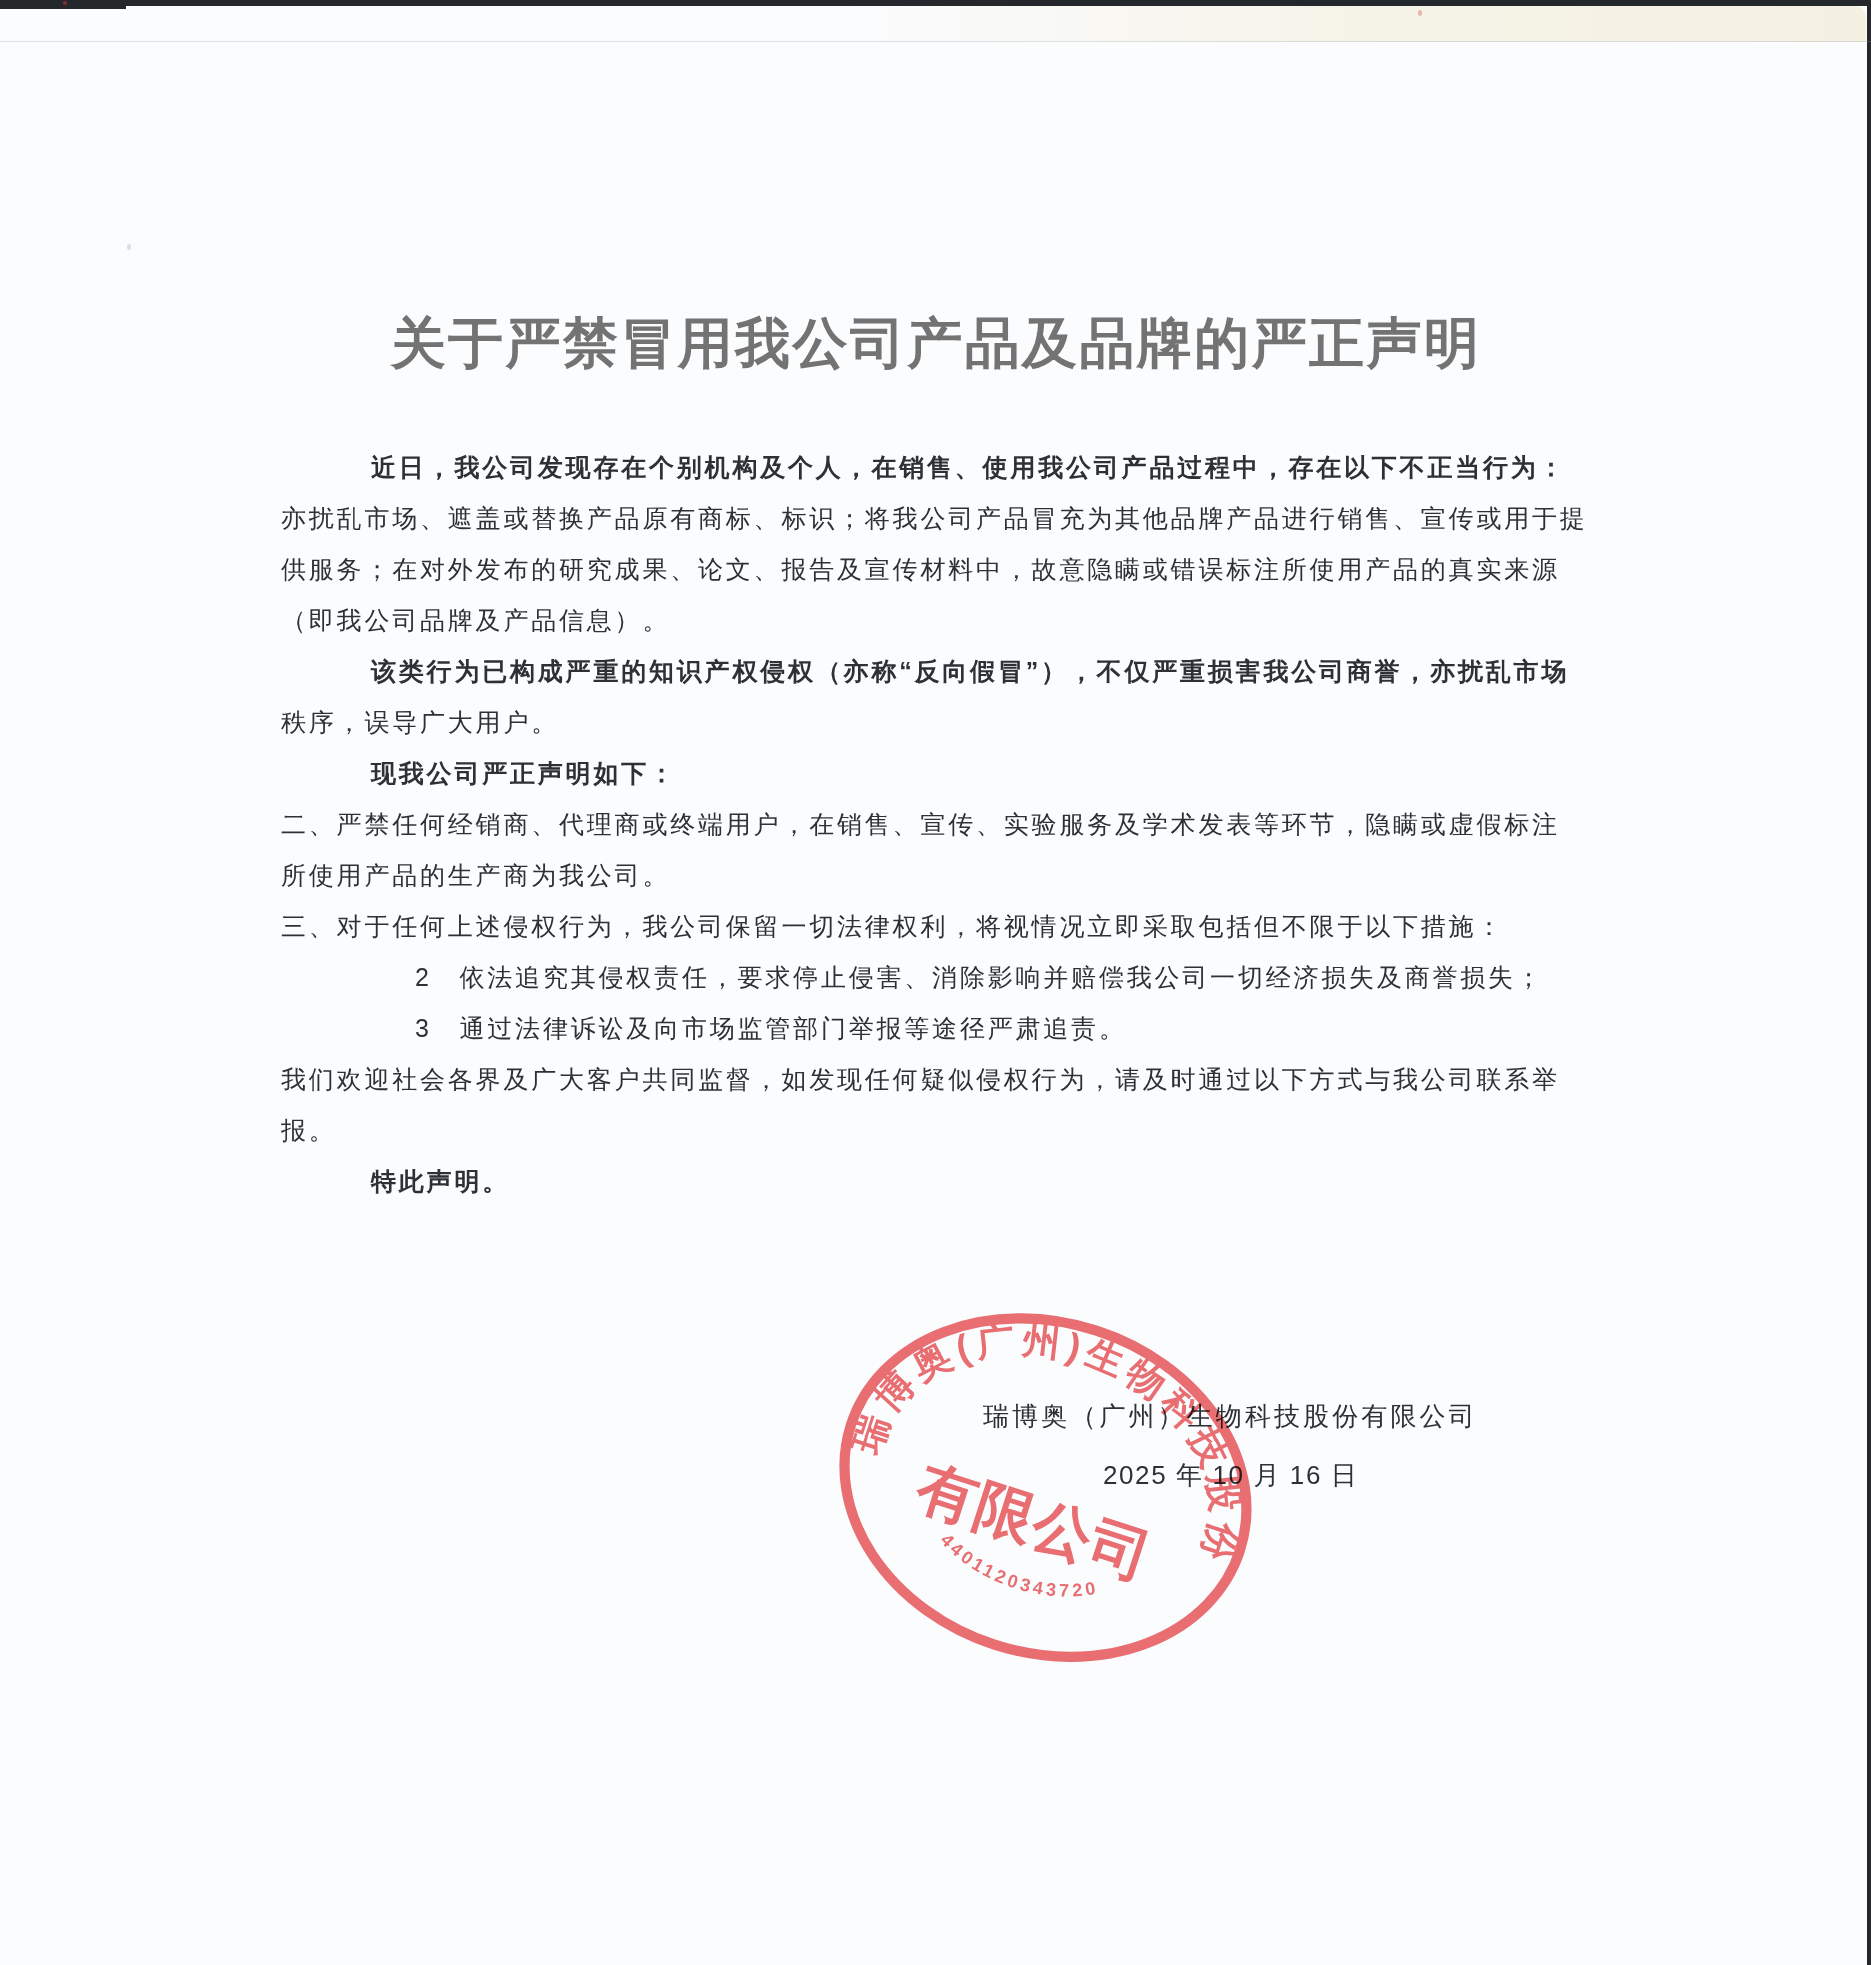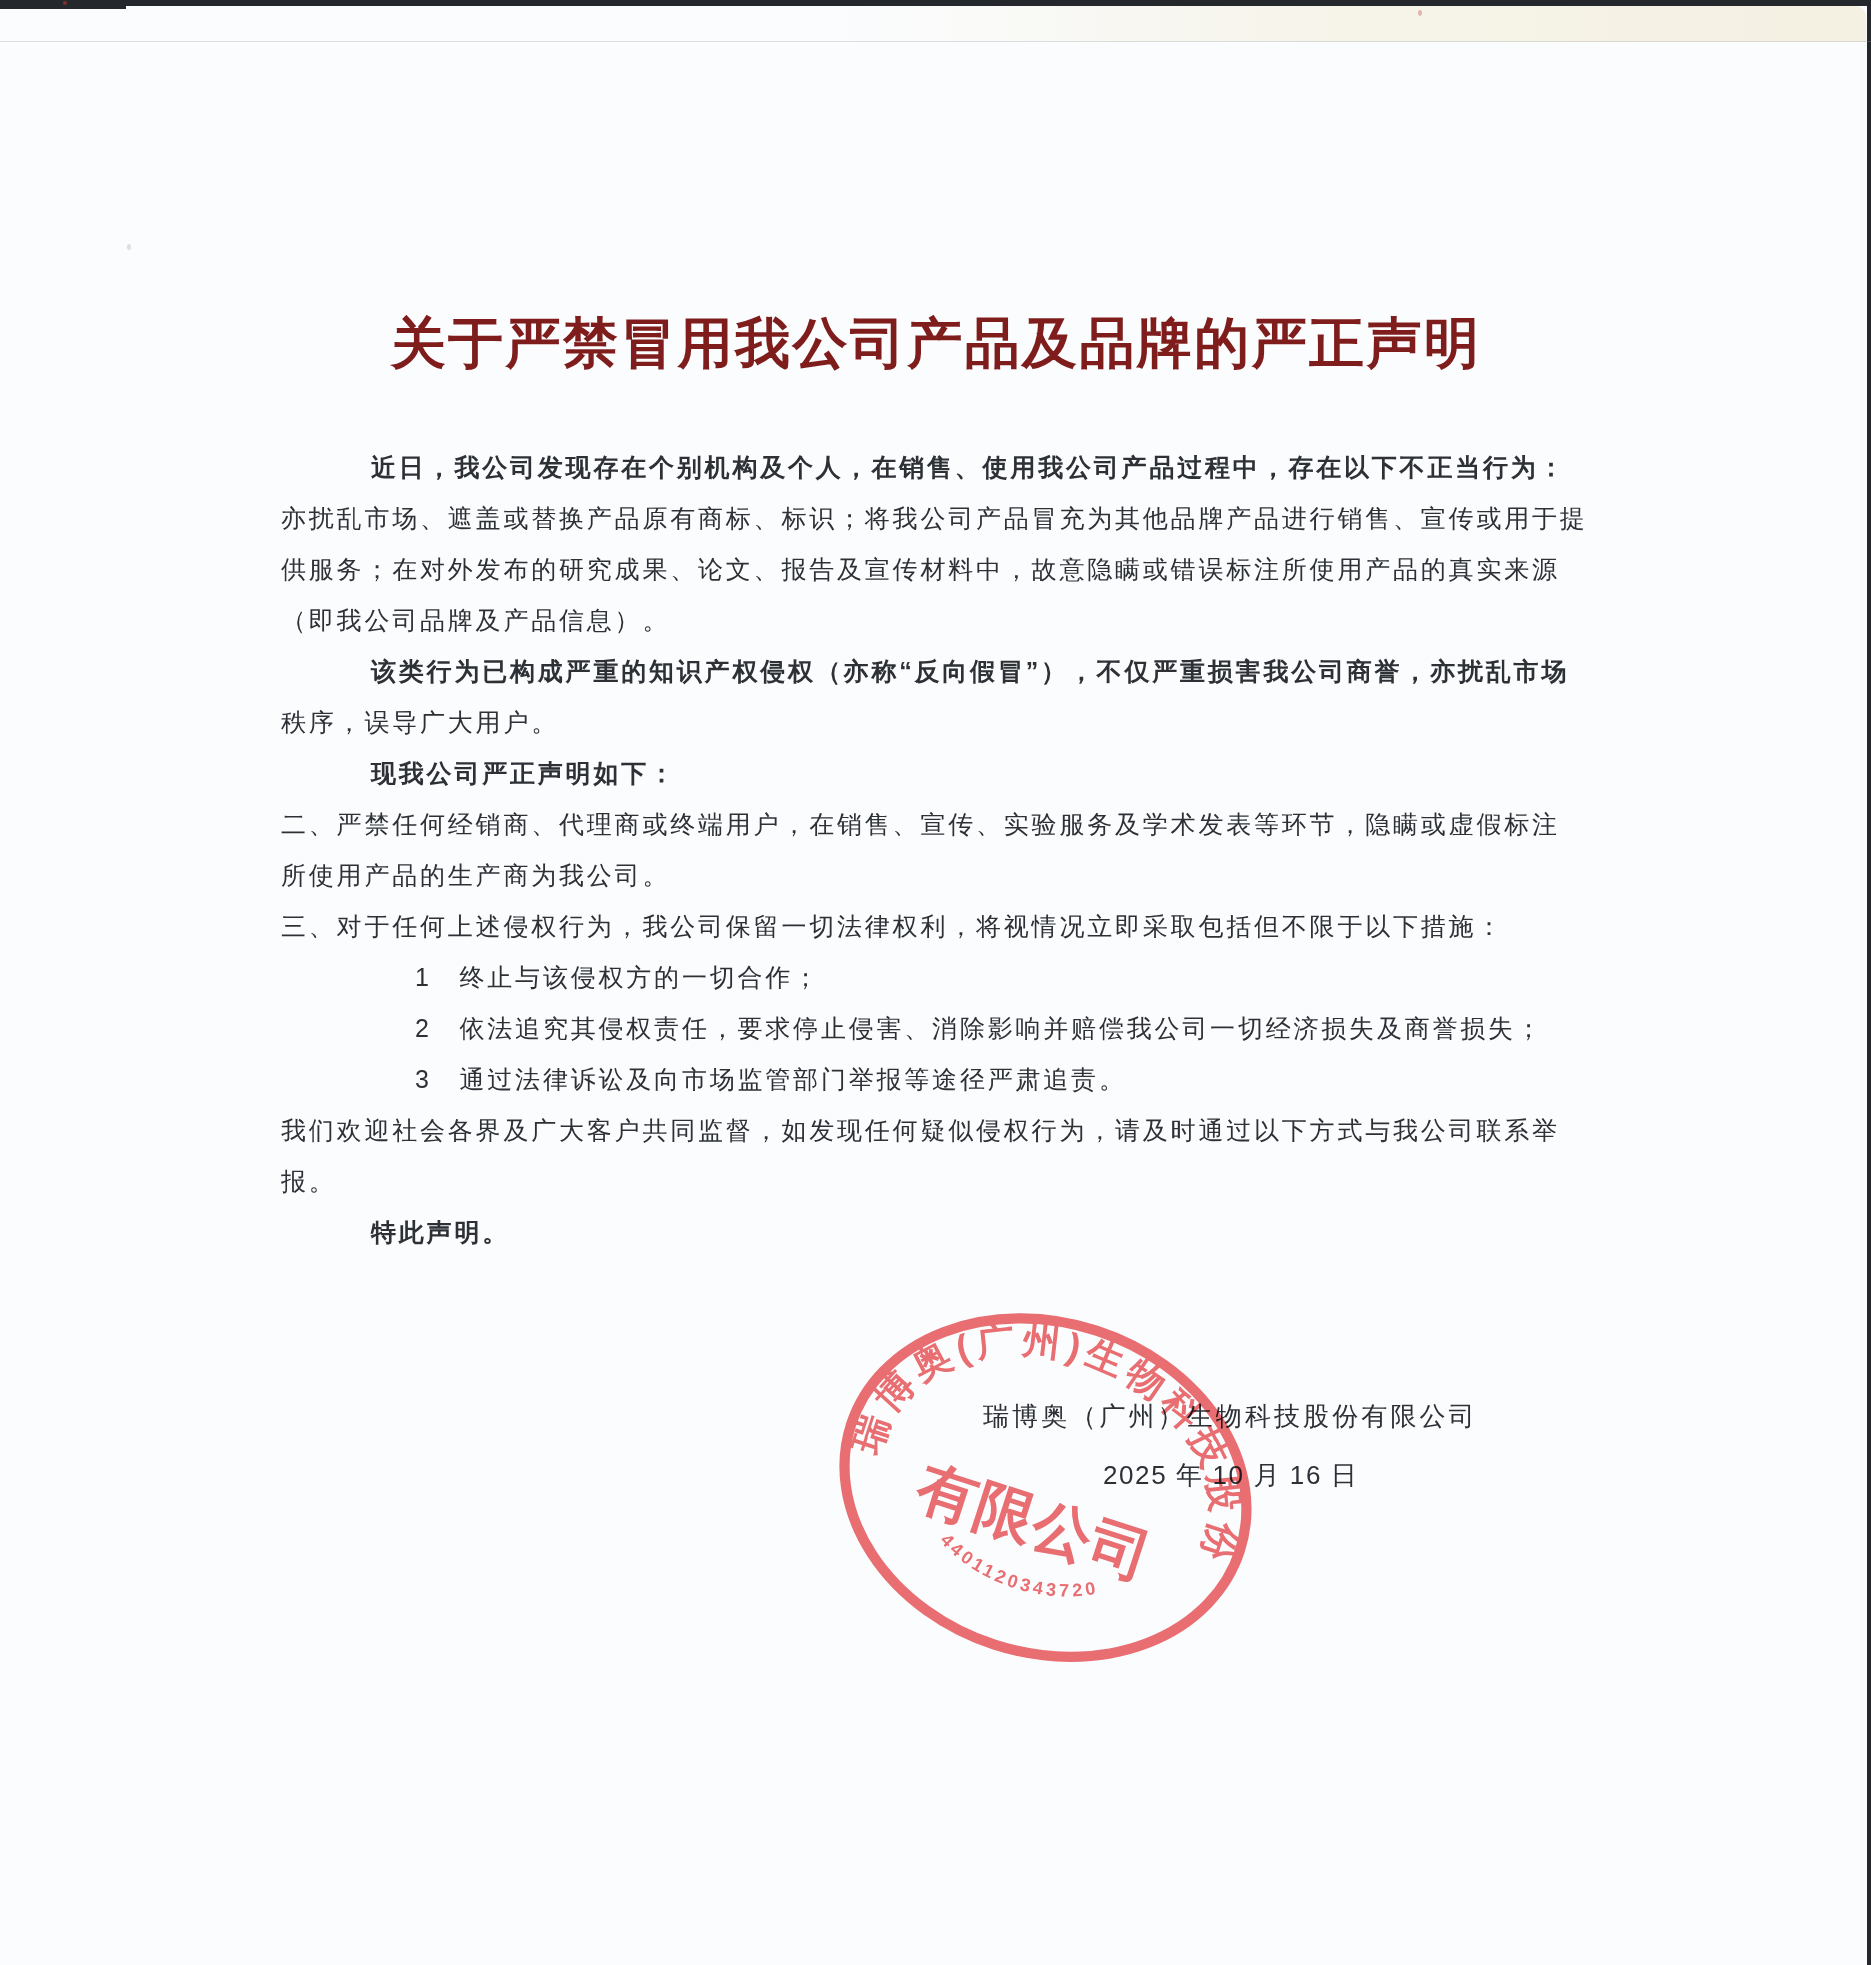--- a/index.html
+++ b/index.html
@@ -21,21 +21,21 @@
     border-top-right-radius:11px;
   }
   .seam-line{position:absolute;left:0;top:41px;width:1872px;height:1.2px;
     background:rgba(150,158,166,.30);}
   .speck{position:absolute;border-radius:50%;}
 
   
   .title{
     position:absolute;left:0;top:310px;width:1872px;height:67px;line-height:67px;
     margin:0;text-align:center;font-size:55px;font-weight:700;letter-spacing:2.4px;
-    color:#7f1d1d;white-space:pre;
+    color:#737373;white-space:pre;
   }
   .body-text{
     position:absolute;left:281px;top:442px;width:1321px;
     font-size:25px;color:#2d3136;letter-spacing:2.8px;
   }
   .line{height:51px;line-height:51px;white-space:pre;}
   .ind1{padding-left:90px;font-weight:bold;}
   .ind2{padding-left:134px;}
   .signature{
     position:absolute;left:983px;top:1391px;height:51px;line-height:51px;
@@ -73,21 +73,20 @@
       <div class="line ind1">近日，我公司发现存在个别机构及个人，在销售、使用我公司产品过程中，存在以下不正当行为：</div>
       <div class="line">亦扰乱市场、遮盖或替换产品原有商标、标识；将我公司产品冒充为其他品牌产品进行销售、宣传或用于提</div>
       <div class="line">供服务；在对外发布的研究成果、论文、报告及宣传材料中，故意隐瞒或错误标注所使用产品的真实来源</div>
       <div class="line">（即我公司品牌及产品信息）。</div>
       <div class="line ind1">该类行为已构成严重的知识产权侵权（亦称“反向假冒”），不仅严重损害我公司商誉，亦扰乱市场</div>
       <div class="line">秩序，误导广大用户。</div>
       <div class="line ind1">现我公司严正声明如下：</div>
       <div class="line">二、严禁任何经销商、代理商或终端用户，在销售、宣传、实验服务及学术发表等环节，隐瞒或虚假标注</div>
       <div class="line">所使用产品的生产商为我公司。</div>
       <div class="line">三、对于任何上述侵权行为，我公司保留一切法律权利，将视情况立即采取包括但不限于以下措施：</div>
-      <div class="line ind2">1　终止与该侵权方的一切合作；</div>
       <div class="line ind2">2　依法追究其侵权责任，要求停止侵害、消除影响并赔偿我公司一切经济损失及商誉损失；</div>
       <div class="line ind2">3　通过法律诉讼及向市场监管部门举报等途径严肃追责。</div>
       <div class="line">我们欢迎社会各界及广大客户共同监督，如发现任何疑似侵权行为，请及时通过以下方式与我公司联系举</div>
       <div class="line">报。</div>
       <div class="line ind1">特此声明。</div>
     </div>
 
   <div class="signature">瑞博奥（广州）生物科技股份有限公司</div>
   <div class="date">2025 年 10 月 16 日</div>
 

